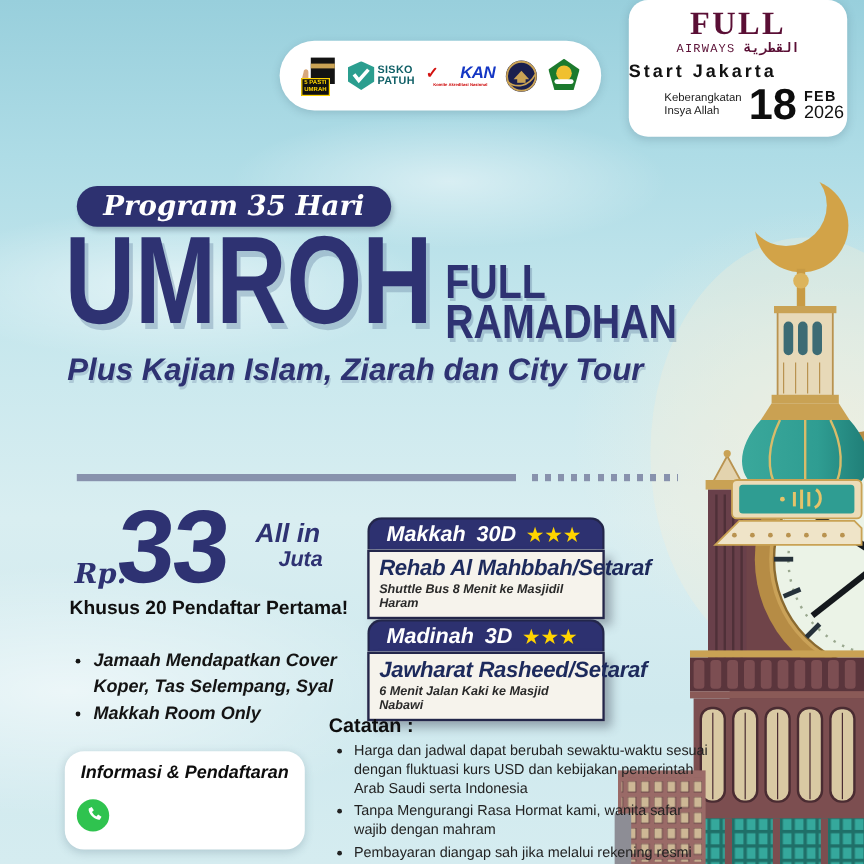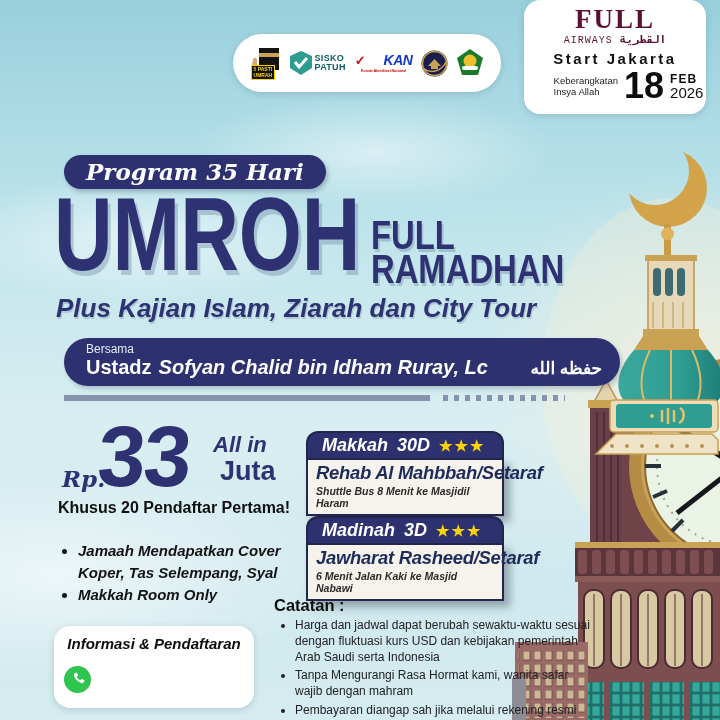--- a/index.html
+++ b/index.html
@@ -33,21 +33,21 @@
   .kan-row{display:flex;align-items:flex-end;}
   .kan-check{color:#d3110f;font-weight:bold;font-size:13px;line-height:.8;margin-right:-2px;}
   .kan-txt{font-size:14px;font-weight:bold;font-style:italic;color:#1436c4;letter-spacing:-.5px;margin-left:20px;}
   .kan-sub{font-size:3.5px;color:#c00;font-weight:bold;white-space:nowrap;}
 
   #airline-card{left:524px;top:0;width:182px;height:114px;border-radius:16px;padding-top:6px;box-sizing:border-box;}
   #qatar-name{text-align:center;font-family:"Liberation Serif",serif;font-weight:bold;font-size:27px;
     letter-spacing:2px;color:#5a0f35;line-height:1;}
   #qatar-sub{text-align:center;font-size:10px;color:#5a0f35;letter-spacing:1px;margin-top:0;font-family:Liberation Mono, monospace;}
   #qatar-sub .ar{font-size:11px;font-weight:bold;letter-spacing:0;}
-  #start-city{text-align:center;font-size:15px;font-weight:bold;color:#121212;letter-spacing:2.5px;margin-top:4px;}
+  #start-city{text-align:left;font-size:15px;font-weight:bold;color:#121212;letter-spacing:2.5px;margin-top:4px;}
   #dep-row{display:flex;align-items:center;justify-content:center;gap:6px;margin-top:3px;padding-left:27px;}
   .dep-lbl{font-size:9.5px;color:#222;line-height:1.2;}
   #dep-day{font-size:36px;font-weight:bold;color:#0d0d0d;line-height:.9;}
   .dep-my{line-height:1;color:#111;}
   .dep-m{font-size:12px;font-weight:bold;letter-spacing:1px;}
   .dep-y{font-size:15px;}
 
   
   #program-badge{left:64px;top:155px;height:34px;padding:0 22px;background:#2d3170;border-radius:18px;
     color:#fff;font-family:"DejaVu Serif",serif;font-style:italic;font-weight:bold;font-size:23px;
@@ -71,21 +71,21 @@
   #rule-solid{left:64px;top:395px;width:366px;height:6px;background:#8892ad;}
   #rule-dots{left:443px;top:395px;width:122px;height:6px;
     background:repeating-linear-gradient(90deg,#8892ad 0 5px,transparent 5px 11px);}
 
   
   #price-rp{left:62px;top:434px;font-family:"DejaVu Serif",serif;font-weight:bold;font-style:italic;
     font-size:23px;color:#2e3272;margin-top:31px;}
   #price-amount{left:98px;top:420px;font-size:86px;font-weight:bold;color:#2e3272;line-height:.85;
     letter-spacing:-2px;transform:skewX(-4deg);}
   #price-allin{left:213px;top:432px;font-size:22px;font-weight:bold;font-style:italic;color:#2e3272;}
-  #price-juta{left:220px;top:456px;font-size:27px;font-weight:bold;color:#2e3272;}
+  #price-juta{left:232px;top:456px;font-size:18px;font-weight:bold;font-style:italic;color:#2e3272;}
   #promo{left:58px;top:499px;width:244px;font-size:16px;font-weight:bold;color:#101010;}
   #benefits{left:60px;top:540px;width:242px;margin:0;padding-left:18px;font-size:15px;font-weight:bold;
     font-style:italic;color:#141414;line-height:1.45;}
 
   
   .hotel{left:306px;width:198px;}
   #hotel-makkah{top:431px;} #hotel-madinah{top:516px;}
   .hotel-header{height:27px;background:#2d3170;border-radius:12px 12px 0 0;display:flex;align-items:center;
     gap:9px;padding:0 14px;color:#fff;font-weight:bold;font-style:italic;font-size:18px;
     border:2px solid #23264a;border-bottom:none;box-sizing:border-box;}
@@ -332,28 +332,20 @@
       </div>
     </div>
   </div>
 
   <div class="abs" id="program-badge">Program 35 Hari</div>
   <div class="abs" id="title-umroh">UMROH</div>
   <div class="abs" id="title-full">FULL</div>
   <div class="abs" id="title-ramadhan">RAMADHAN</div>
   <div class="abs" id="subtitle">Plus Kajian Islam, Ziarah dan City Tour</div>
 
-  <div class="abs" id="bersama-pill">
-    <div id="bersama-lbl">Bersama</div>
-    <div id="ustadz-line">
-      <span>Ustadz</span>
-      <span id="ustadz-name">Sofyan Chalid bin Idham Ruray, Lc</span>
-      <span id="honorific">حفظه الله</span>
-    </div>
-  </div>
 
   <div class="abs" id="rule-solid"></div>
   <div class="abs" id="rule-dots"></div>
 
   <div class="abs" id="price-rp">Rp.</div>
   <div class="abs" id="price-amount">33</div>
   <div class="abs" id="price-allin">All in</div>
   <div class="abs" id="price-juta">Juta</div>
   <div class="abs" id="promo">Khusus 20 Pendaftar Pertama!</div>
   <ul class="abs" id="benefits">

